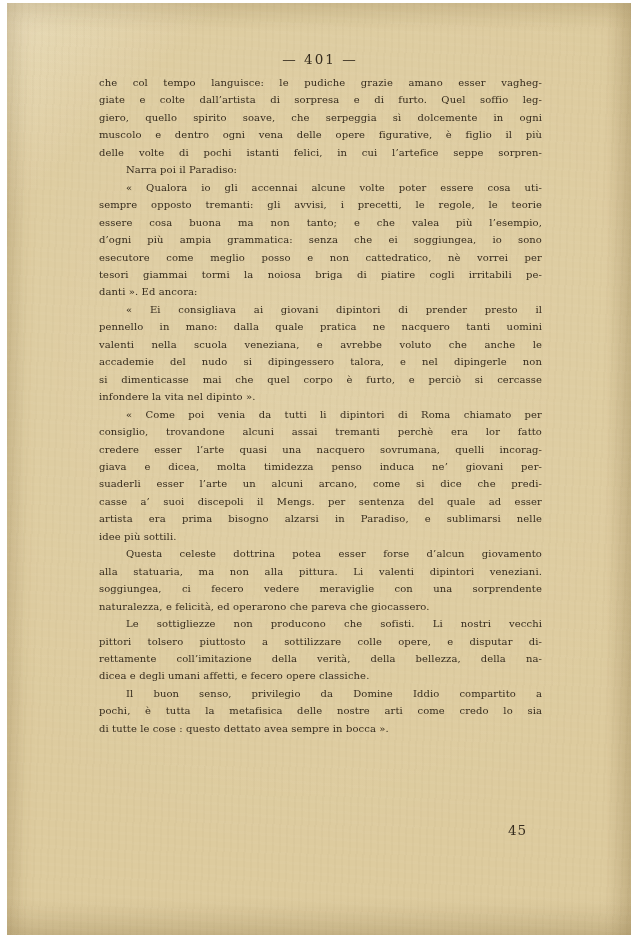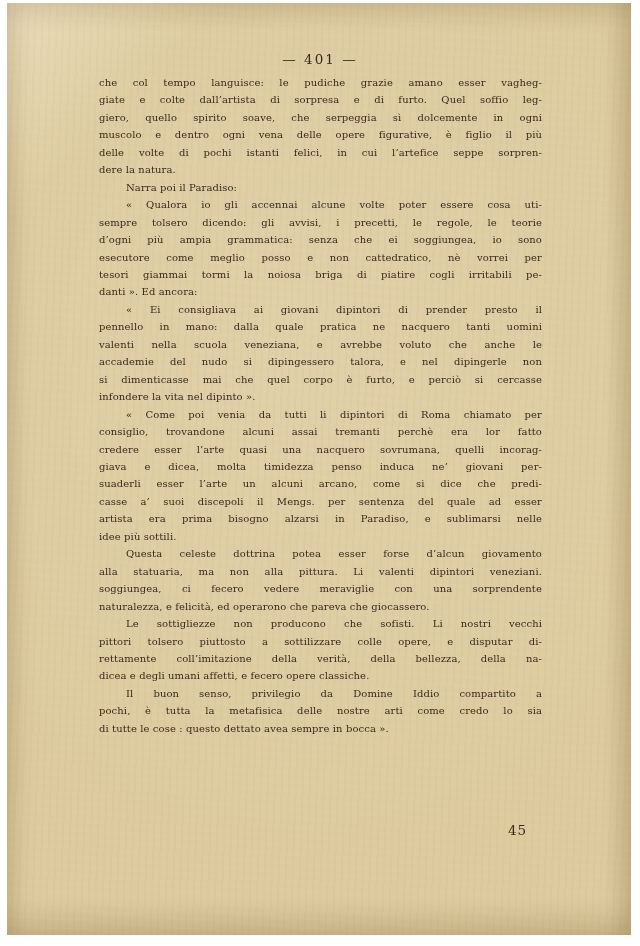--- a/index.html
+++ b/index.html
@@ -85,28 +85,28 @@
 
     <div class="running-head">— 401 —</div>
 
     <div class="text-block">
         <div class="para">
           <div class="line">che col tempo languisce: le pudiche grazie amano esser vagheg-</div>
           <div class="line">giate e colte dall’artista di sorpresa e di furto. Quel soffio leg-</div>
           <div class="line">giero, quello spirito soave, che serpeggia sì dolcemente in ogni</div>
           <div class="line">muscolo e dentro ogni vena delle opere figurative, è figlio il più</div>
           <div class="line">delle volte di pochi istanti felici, in cui l’artefice seppe sorpren-</div>
-          <div class="line last">dere la natura.</div>
         </div>
         <div class="para">
           <div class="line last first-indent">Narra poi il Paradiso:</div>
         </div>
         <div class="para">
           <div class="line first-indent">« Qualora io gli accennai alcune volte poter essere cosa uti-</div>
-          <div class="line">sempre tolsero dicendo: gli avvisi, i precetti, le regole, le teorie</div>
+          <div class="line">sempre opposto tremanti: gli avvisi, i precetti, le regole, le teorie</div>
+          <div class="line">essere cosa buona ma non tanto; e che valea più l’esempio,</div>
           <div class="line">d’ogni più ampia grammatica: senza che ei soggiungea, io sono</div>
           <div class="line">esecutore come meglio posso e non cattedratico, nè vorrei per</div>
           <div class="line">tesori giammai tormi la noiosa briga di piatire cogli irritabili pe-</div>
           <div class="line last">danti ». Ed ancora:</div>
         </div>
         <div class="para">
           <div class="line first-indent">« Ei consigliava ai giovani dipintori di prender presto il</div>
           <div class="line">pennello in mano: dalla quale pratica ne nacquero tanti uomini</div>
           <div class="line">valenti nella scuola veneziana, e avrebbe voluto che anche le</div>
           <div class="line">accademie del nudo si dipingessero talora, e nel dipingerle non</div>

